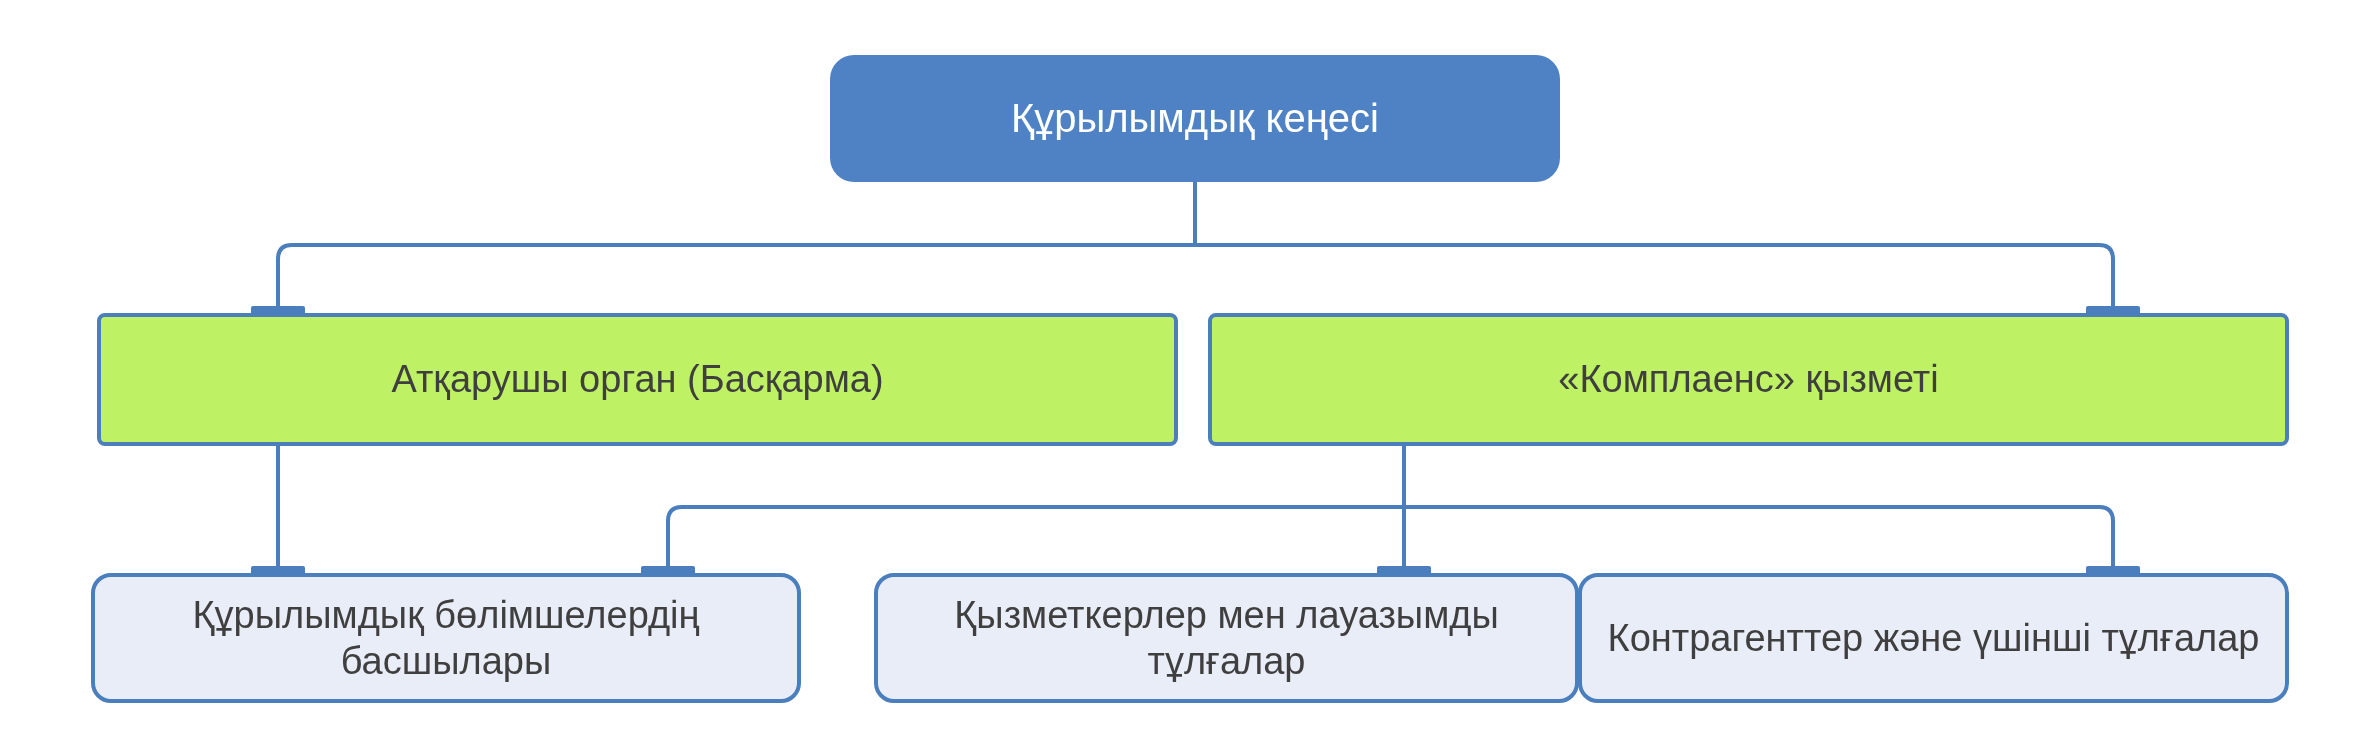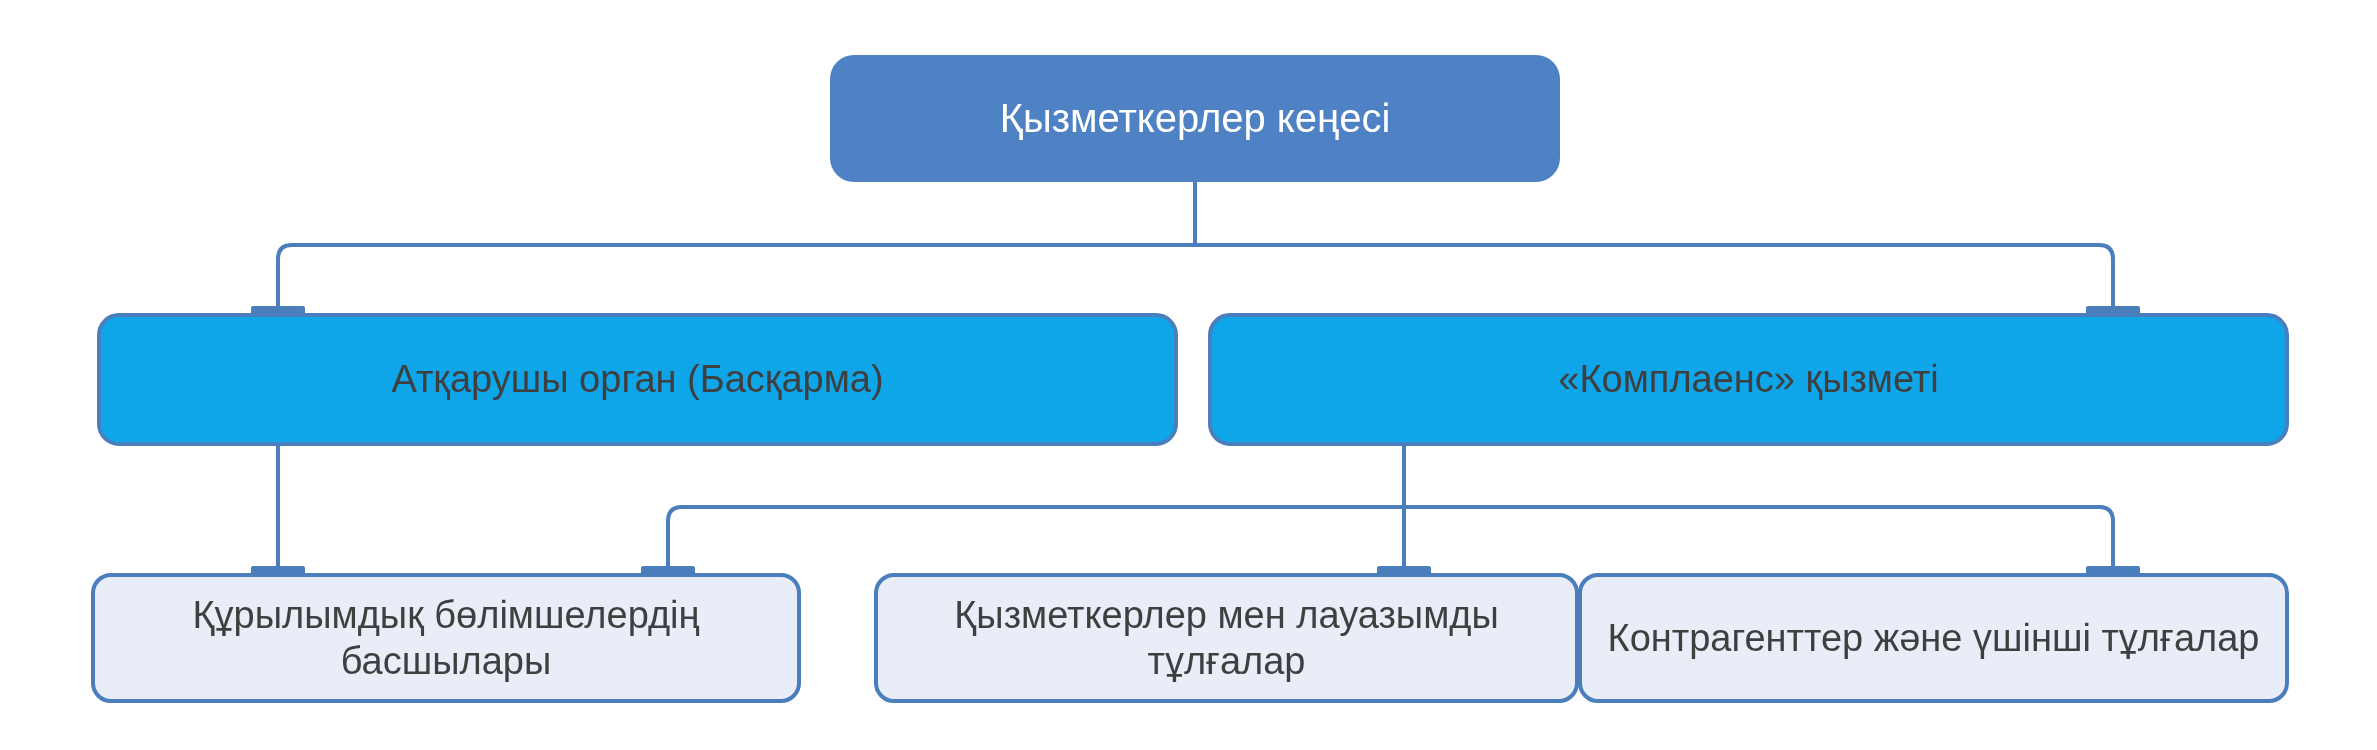--- a/index.html
+++ b/index.html
@@ -35,23 +35,23 @@
     left: 830px; top: 55px;
     width: 730px; height: 127px;
     background: #4F82C4;
     border-radius: 24px;
     color: #ffffff;
     font-size: 40px;
   }
   .node-l2 {
     top: 313px;
     height: 133px;
-    background: #0ea5e9;
+    background: #bef264;
     border: 4px solid #4A7EBD;
-    border-radius: 22px;
+    border-radius: 8px;
     color: #3F3F3F;
     font-size: 38px;
   }
   .node-exec   { left: 97px;   width: 1081px; }
   .node-comp   { left: 1208px; width: 1081px; }
   .node-l3 {
     top: 573px;
     height: 130px;
     background: #E9EDF7;
     border: 4px solid #4A7EBD;
@@ -82,21 +82,21 @@
 
     <rect x="251" y="306" width="54" height="12" rx="2" fill="#4A7EBD"></rect>
     <rect x="2086" y="306" width="54" height="12" rx="2" fill="#4A7EBD"></rect>
     <rect x="251" y="566" width="54" height="12" rx="2" fill="#4A7EBD"></rect>
     <rect x="641" y="566" width="54" height="12" rx="2" fill="#4A7EBD"></rect>
     <rect x="1377" y="566" width="54" height="12" rx="2" fill="#4A7EBD"></rect>
     <rect x="2086" y="566" width="54" height="12" rx="2" fill="#4A7EBD"></rect>
   </svg>
 
   <div class="node node-root">
-    <span>Қызметкерлер кеңесі</span>
+    <span>Құрылымдық кеңесі</span>
   </div>
 
   <div class="node node-l2 node-exec">
     <span>Атқарушы орган (Басқарма)</span>
   </div>
 
   <div class="node node-l2 node-comp">
     <span>«Комплаенс» қызметі</span>
   </div>
 

